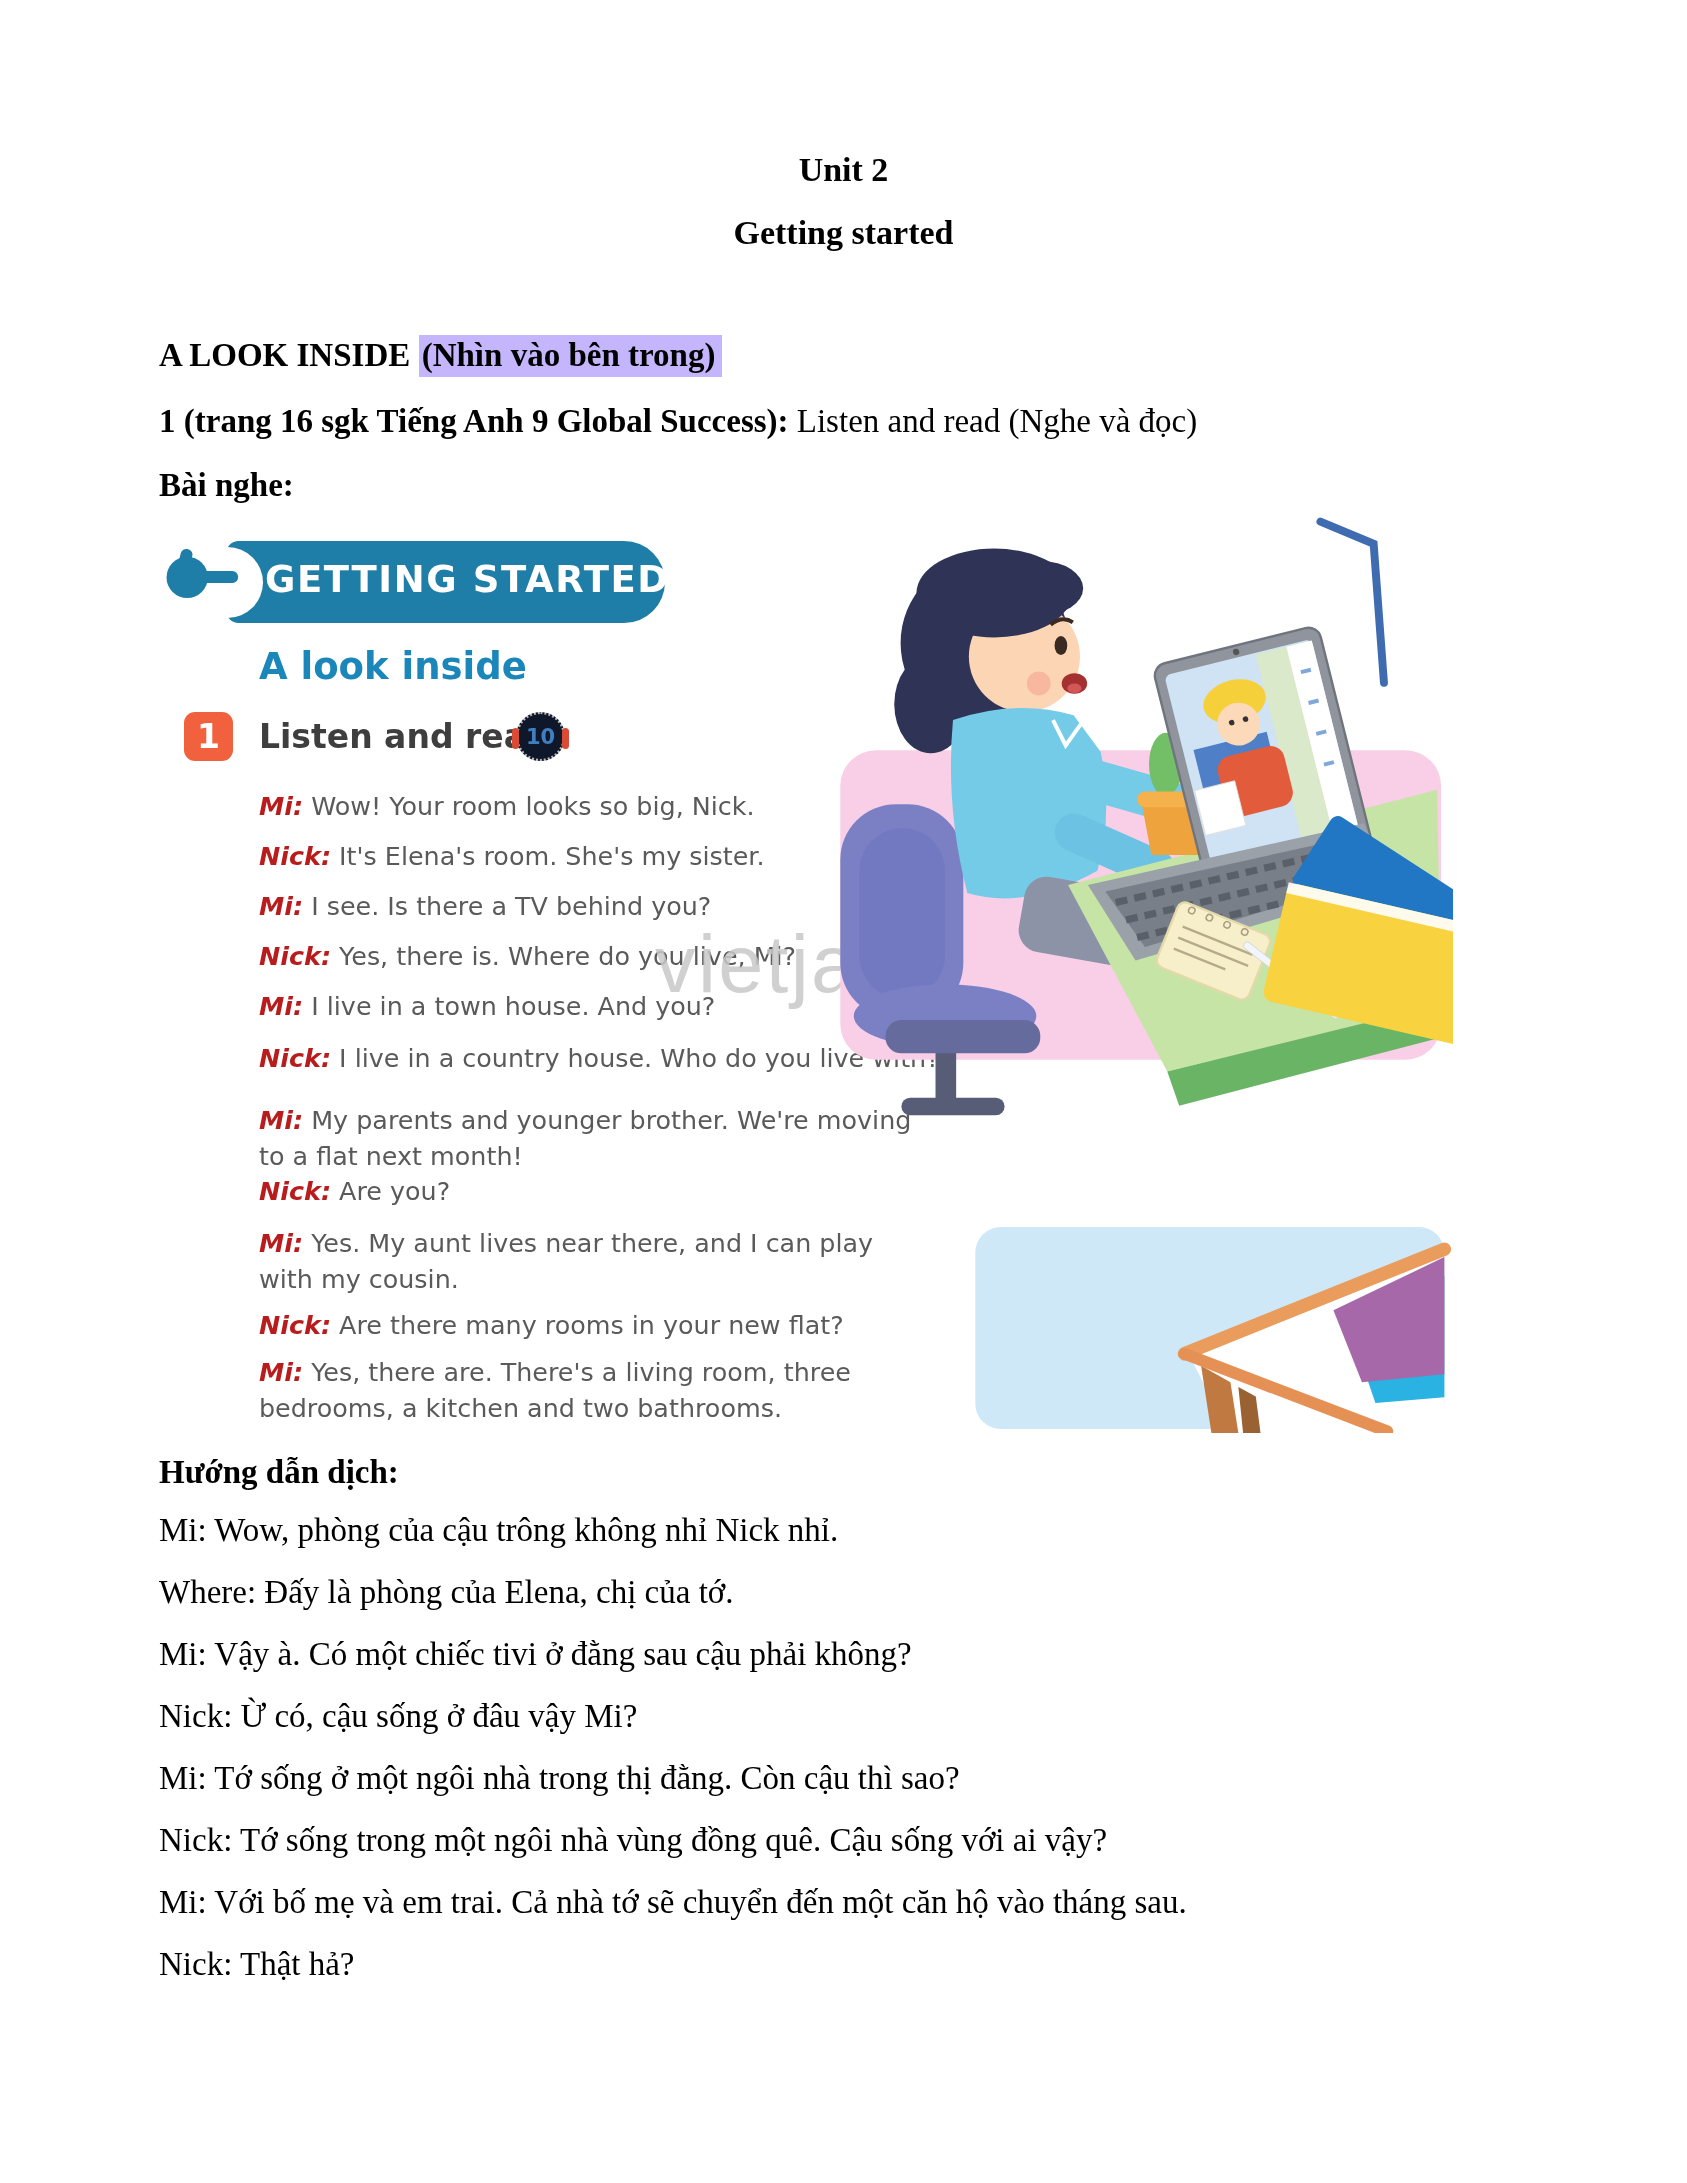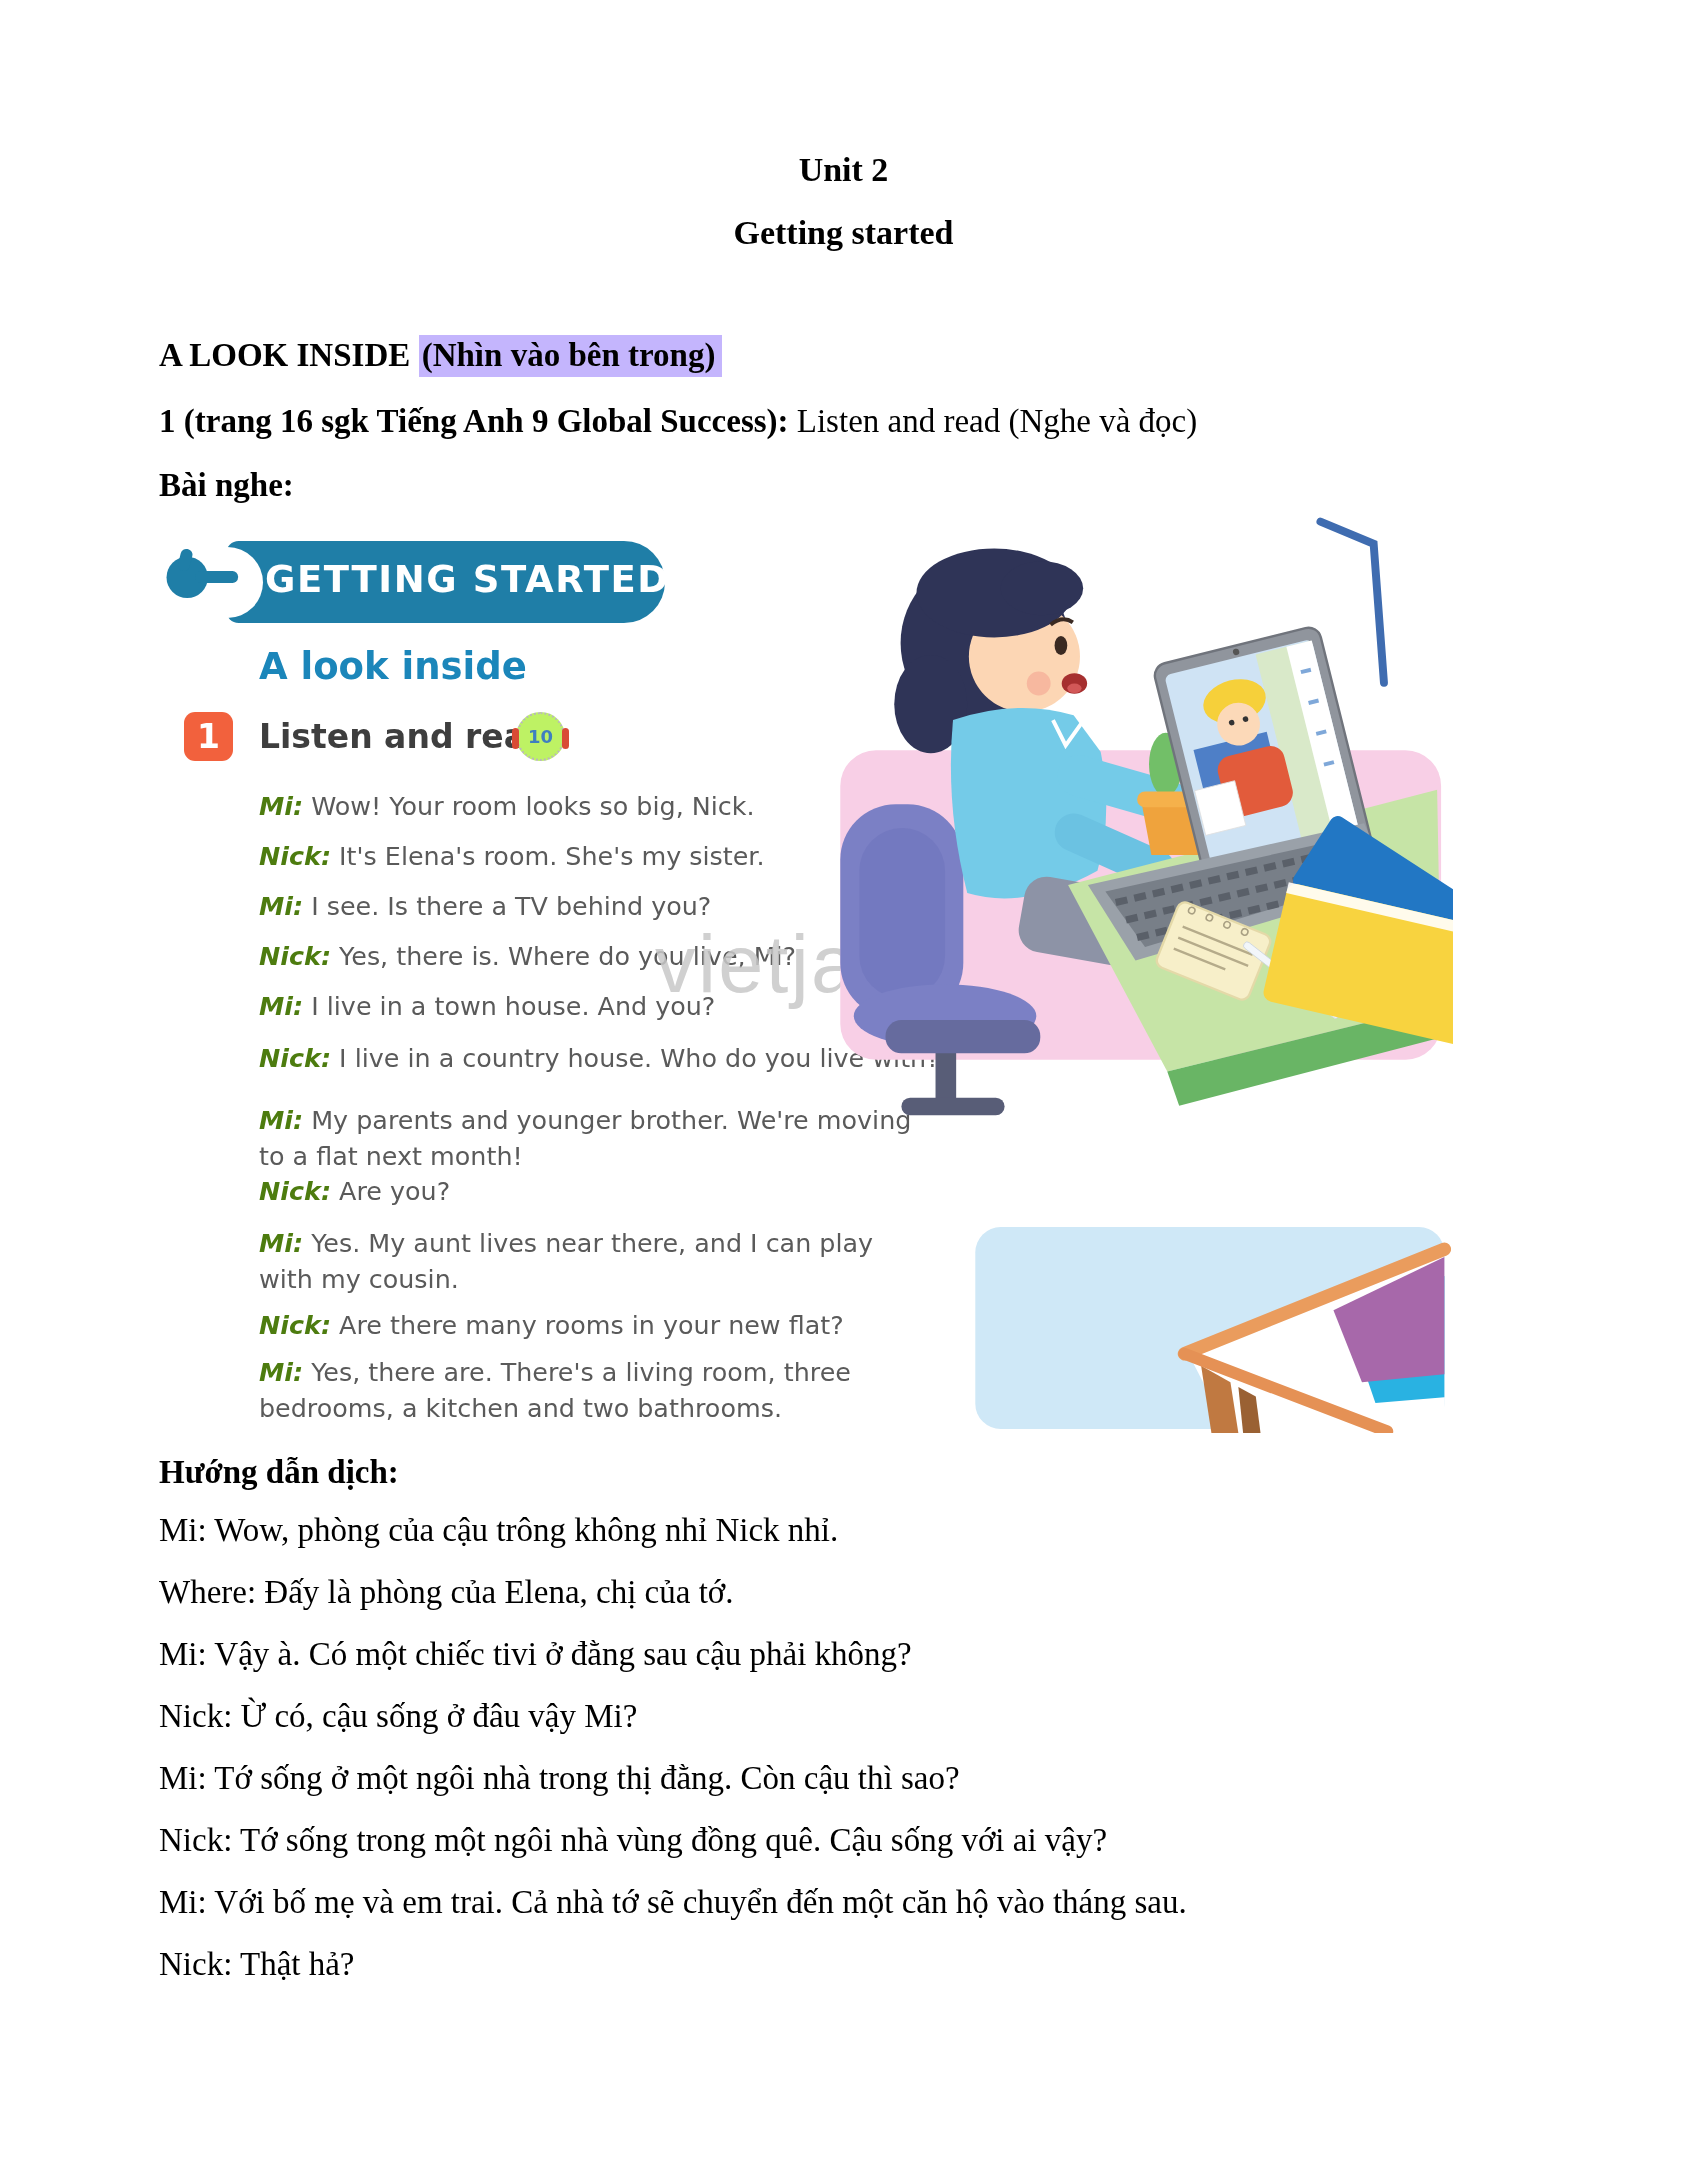--- a/index.html
+++ b/index.html
@@ -17,27 +17,27 @@
   
   .textbook{left:155px;top:512px;width:1298px;height:925px;background:#ffffff;font-family:"DejaVu Sans", sans-serif;}
   .banner{left:71px;top:29px;width:439px;height:82px;background:#1f7ea7;border-radius:12.7px 41px 41px 12.7px;}
   .banner-text{left:110px;top:46px;width:405px;color:#ffffff;font-size:37px;font-weight:800;letter-spacing:1.6px;white-space:nowrap;}
   .notch{left:37px;top:35px;width:71px;height:71px;background:#ffffff;border-radius:50%;}
   .hand{left:4.8px;top:32px;width:83px;height:62px;}
   .lesson-title{left:104px;top:133px;font-size:37px;font-weight:700;color:#1b86ba;white-space:nowrap;}
   .num-badge{left:29px;top:200px;width:49px;height:49px;background:#f2613d;border-radius:11px;
              color:#fff;font-size:33px;font-weight:700;text-align:center;line-height:49px;}
   .activity-title{left:104px;top:205px;font-size:33px;font-weight:700;color:#3e3e3e;white-space:nowrap;}
-  .audio-badge{left:361px;top:200px;width:49px;height:49px;background:#bef264;border:2.4px dotted #b9b9b9;border-radius:50%;
-               color:#3f7fc0;font-size:18px;font-weight:700;text-align:center;line-height:46px;box-sizing:border-box;}
+  .audio-badge{left:361px;top:200px;width:49px;height:49px;background:#0f172a;border:2.4px dotted #b9b9b9;border-radius:50%;
+               color:#3f7fc0;font-size:21px;font-weight:700;text-align:center;line-height:46px;box-sizing:border-box;}
   .audio-badge::before,.audio-badge::after{content:"";position:absolute;top:14.3px;width:7.1px;height:20.6px;background:#d94b35;border-radius:4px;}
   .audio-badge::before{left:-6.4px;}
   .audio-badge::after{right:-6.4px;}
   .turn{left:104px;width:707px;font-size:25.4px;line-height:36px;color:#5a5a5a;}
-  .turn .spk{font-weight:700;font-style:italic;color:#4d7c0f;}
+  .turn .spk{font-weight:700;font-style:italic;color:#b91c1c;}
   .watermark{left:500px;top:406px;font-size:81px;color:#c8c8c8;opacity:.85;letter-spacing:2.4px;font-family:"Liberation Sans",sans-serif;}
   .illu{overflow:hidden;}
 </style>
 </head>
 <body>
 
 <div class="abs doc-center" style="top:151px">Unit 2</div>
 <div class="abs doc-center" style="top:214px">Getting started</div>
 
 <div class="abs doc-line" style="top:337px">

